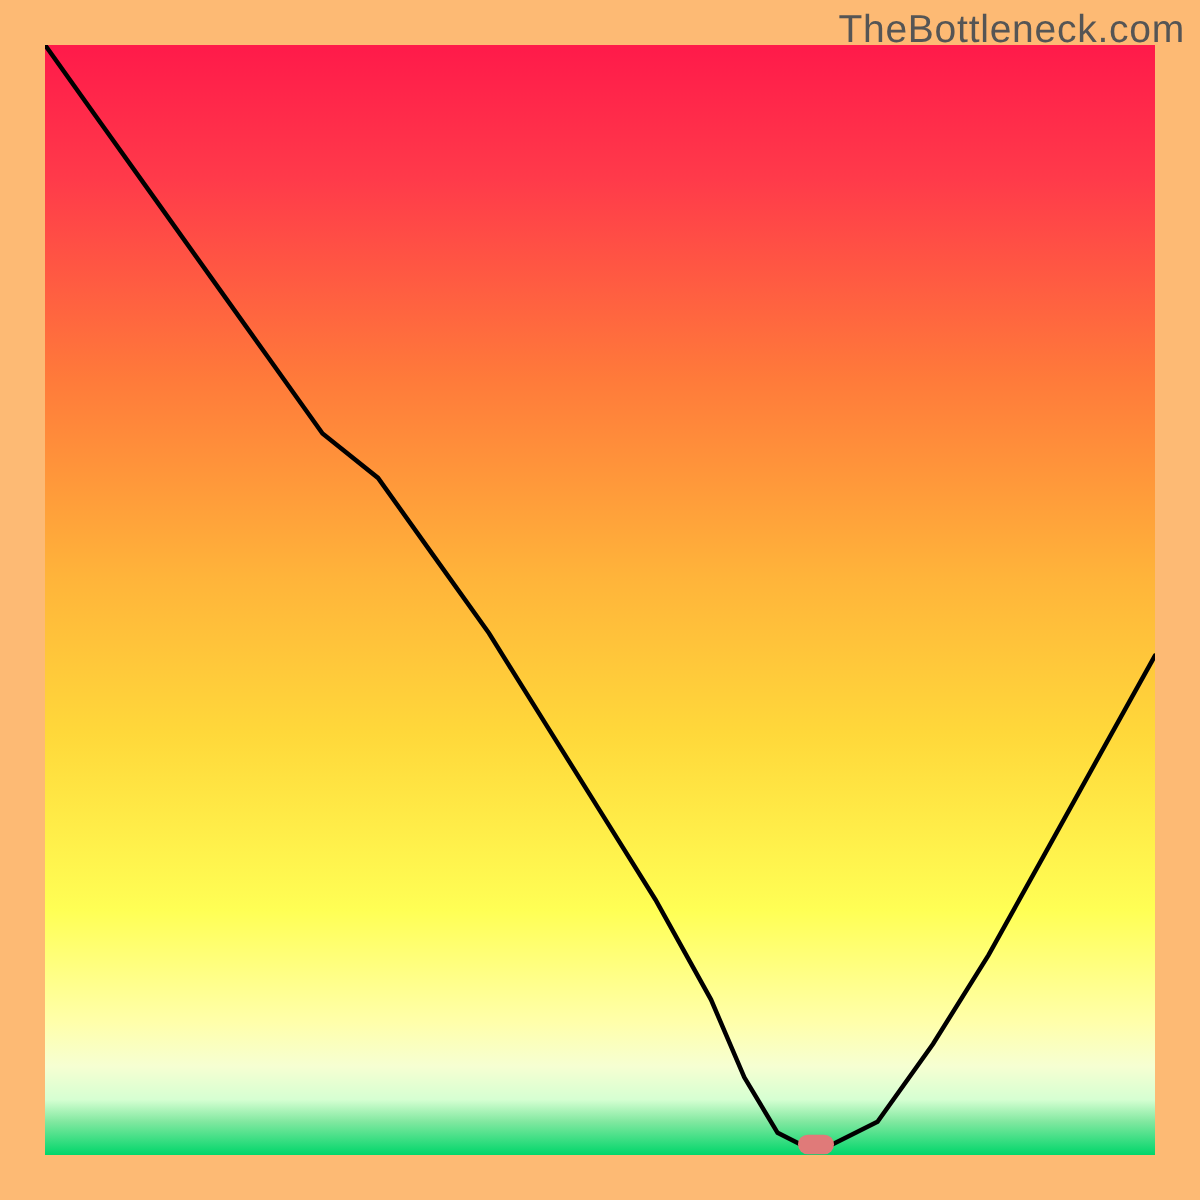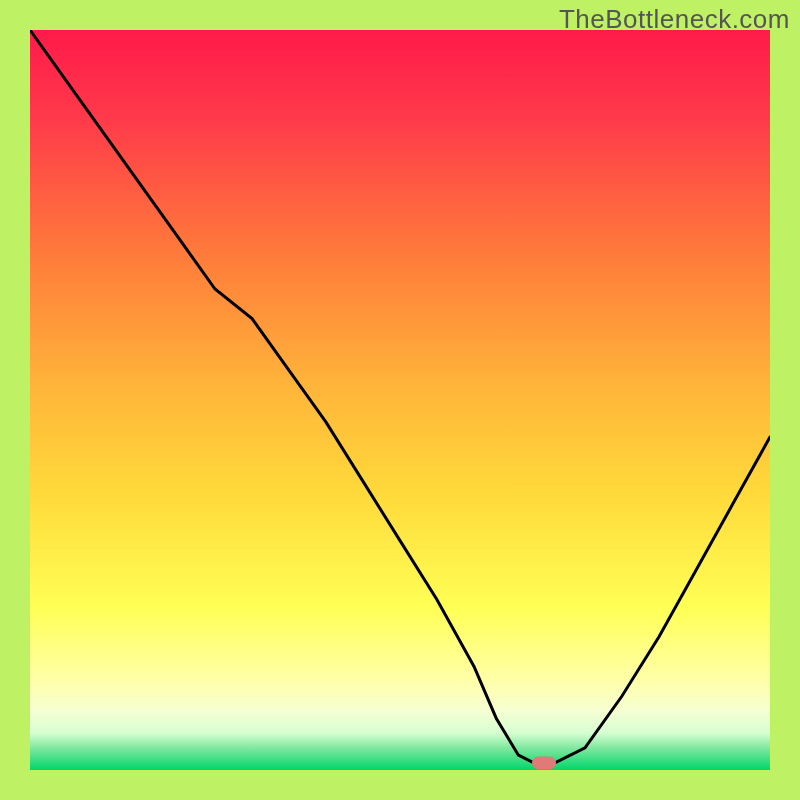--- a/index.html
+++ b/index.html
@@ -8,21 +8,21 @@
     width: 800px;
     height: 800px;
     background: #000;
     overflow: hidden;
     font-family: Arial, Helvetica, sans-serif;
   }
   .container {
     position: relative;
     width: 800px;
     height: 800px;
-    background: #bef264;
+    background: #fdba74;
   }
   .watermark {
     position: absolute;
     top: 4px;
     right: 10px;
     color: #555;
     font-size: 26px;
     letter-spacing: 0.5px;
     z-index: 4;
   }

